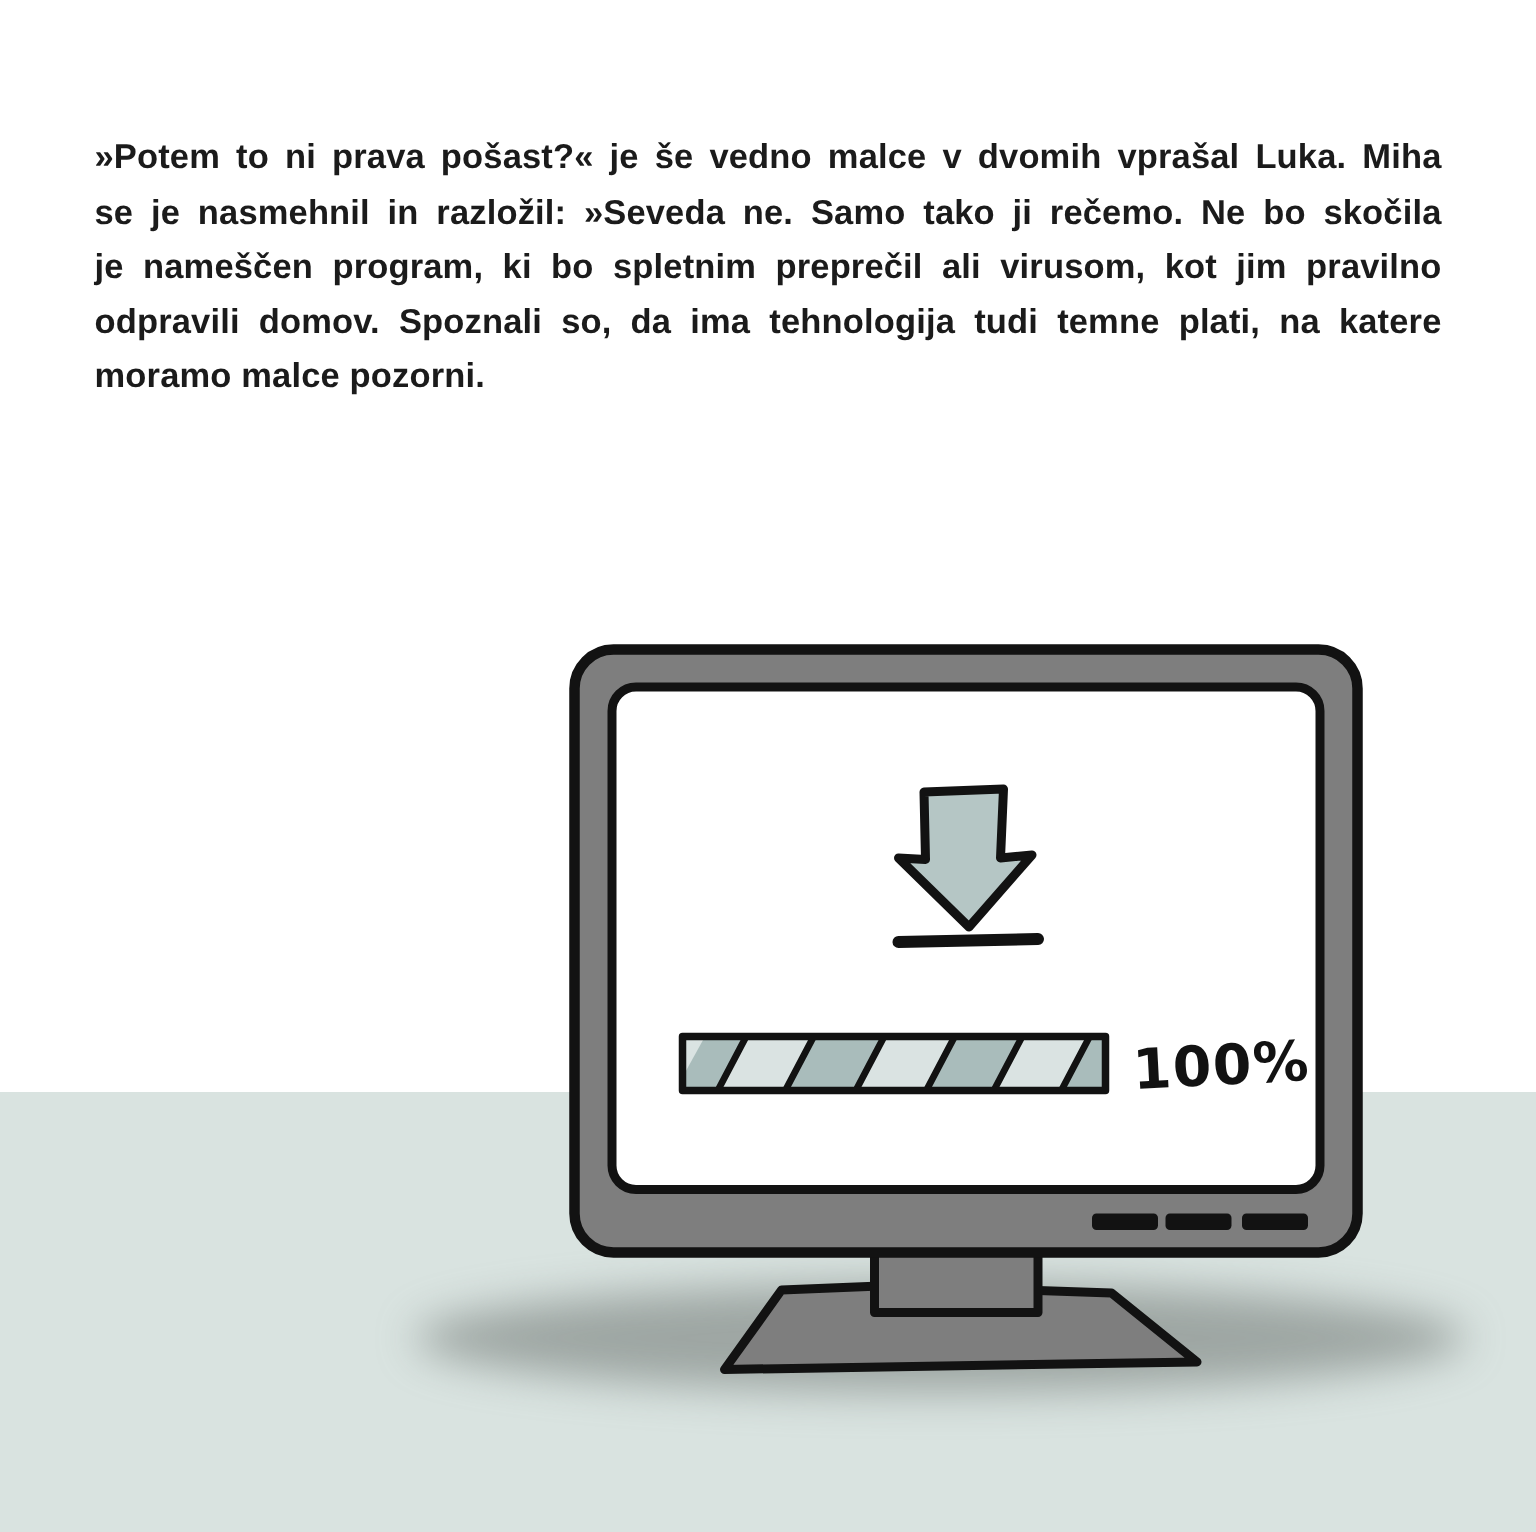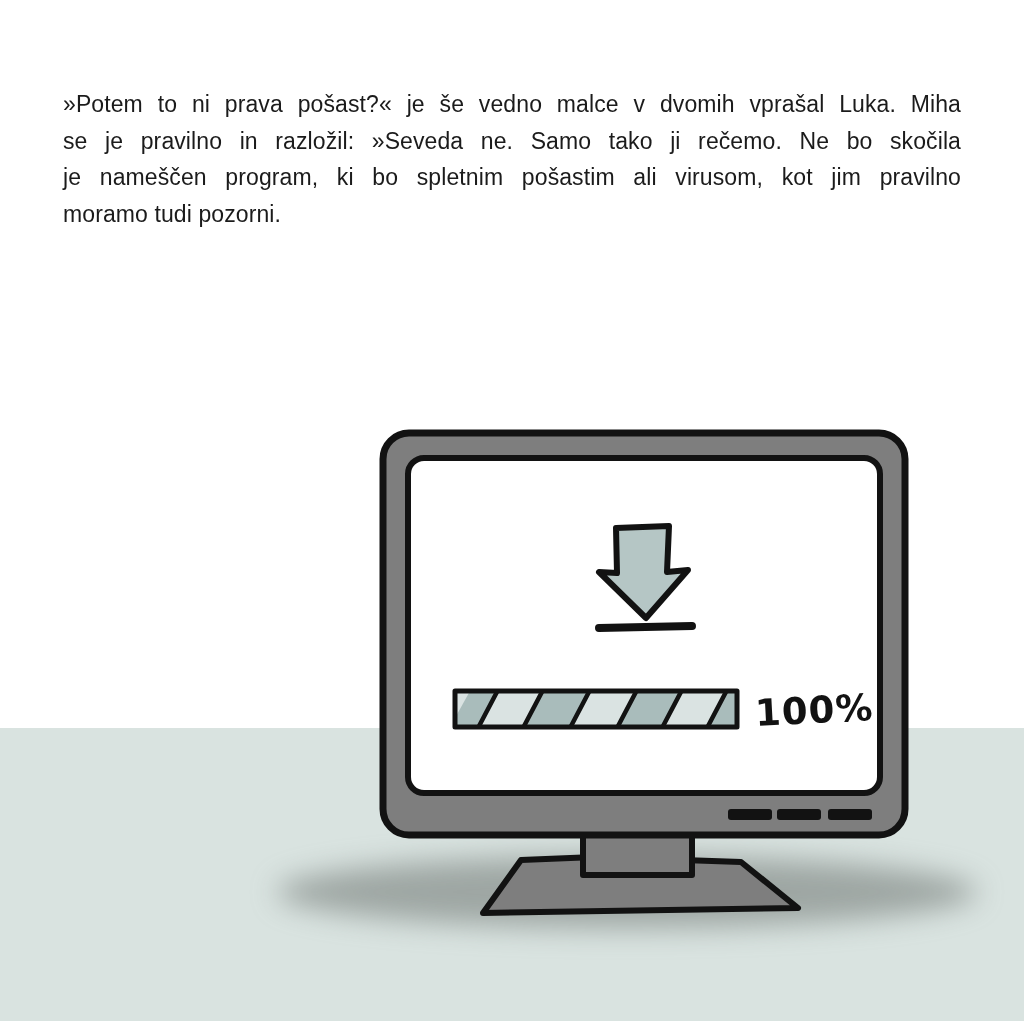--- a/index.html
+++ b/index.html
@@ -31,20 +31,21 @@
     z-index: 3;
     color: #1b1b1b;
     font-size: 23px;
     line-height: 36.5px;
     letter-spacing: 0.1px;
   }
   .story .line {
     text-align: justify;
     text-align-last: justify;
     white-space: normal;
+    font-weight: bold;
   }
   .story .line.last {
     text-align-last: left;
   }
   .monitor-shadow {
     position: absolute;
     left: 277px;
     top: 856px;
     width: 700px;
     height: 72px;
@@ -62,23 +63,24 @@
     z-index: 2;
   }
 </style>
 </head>
 <body>
 
 <div class="floor"></div>
 
 <div class="story">
   <div class="line">»Potem to ni prava pošast?« je še vedno malce v dvomih vprašal Luka. Miha</div>
-  <div class="line">se je pravilno in razložil: »Seveda ne. Samo tako ji rečemo. Ne bo skočila</div>
-  <div class="line">je nameščen program, ki bo spletnim pošastim ali virusom, kot jim pravilno</div>
-  <div class="line last">moramo tudi pozorni.</div>
+  <div class="line">se je nasmehnil in razložil: »Seveda ne. Samo tako ji rečemo. Ne bo skočila</div>
+  <div class="line">je nameščen program, ki bo spletnim preprečil ali virusom, kot jim pravilno</div>
+  <div class="line">odpravili domov. Spoznali so, da ima tehnologija tudi temne plati, na katere</div>
+  <div class="line last">moramo malce pozorni.</div>
 </div>
 
 <div class="monitor-shadow"></div>
 
 <svg class="monitor-svg" viewBox="0 0 540 500" xmlns="http://www.w3.org/2000/svg">
 
   <polygon points="151,435 225,432 371,437 428,483 113,488" stroke="#121212" stroke-width="6" stroke-linejoin="round" fill="#7e7e7e"></polygon>
 
   <rect x="213" y="398" width="109" height="52" stroke="#121212" stroke-width="6" stroke-linejoin="round" fill="#7e7e7e"></rect>
 

